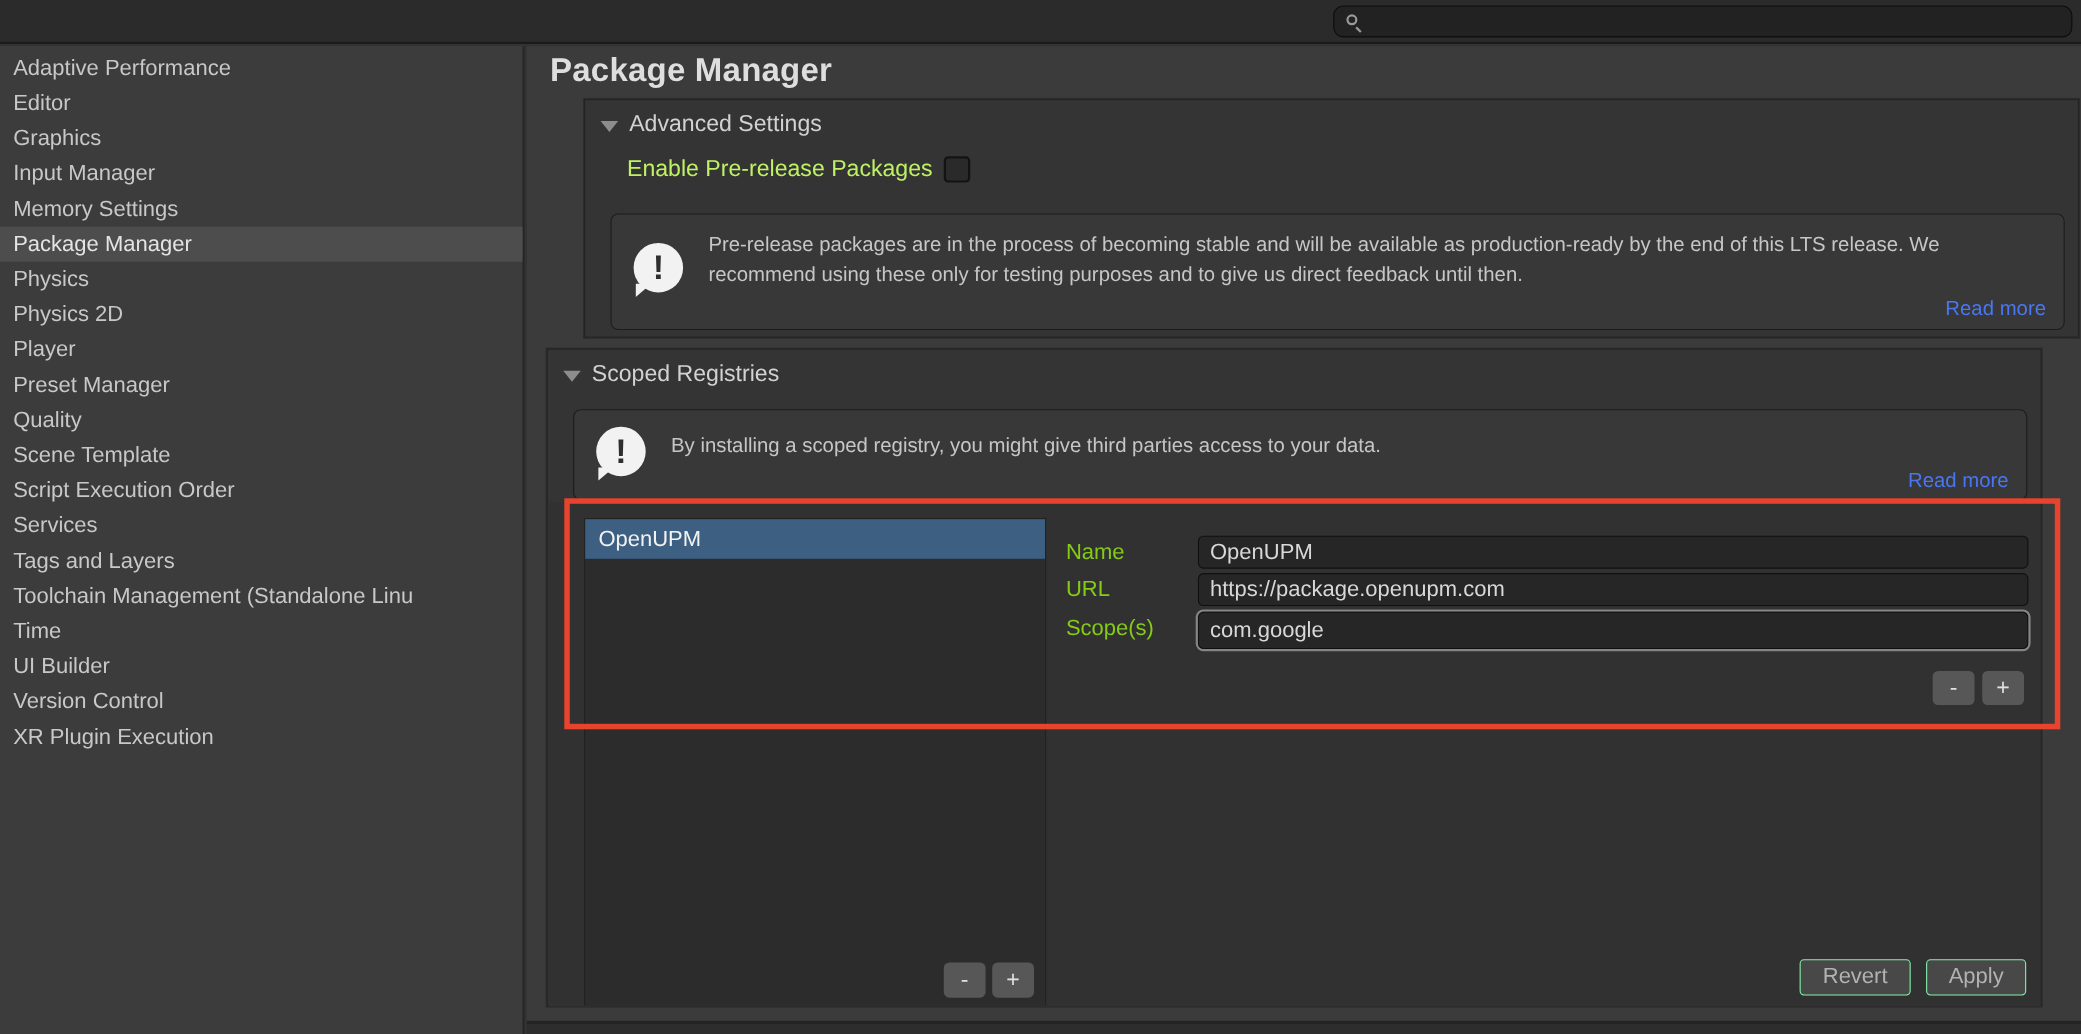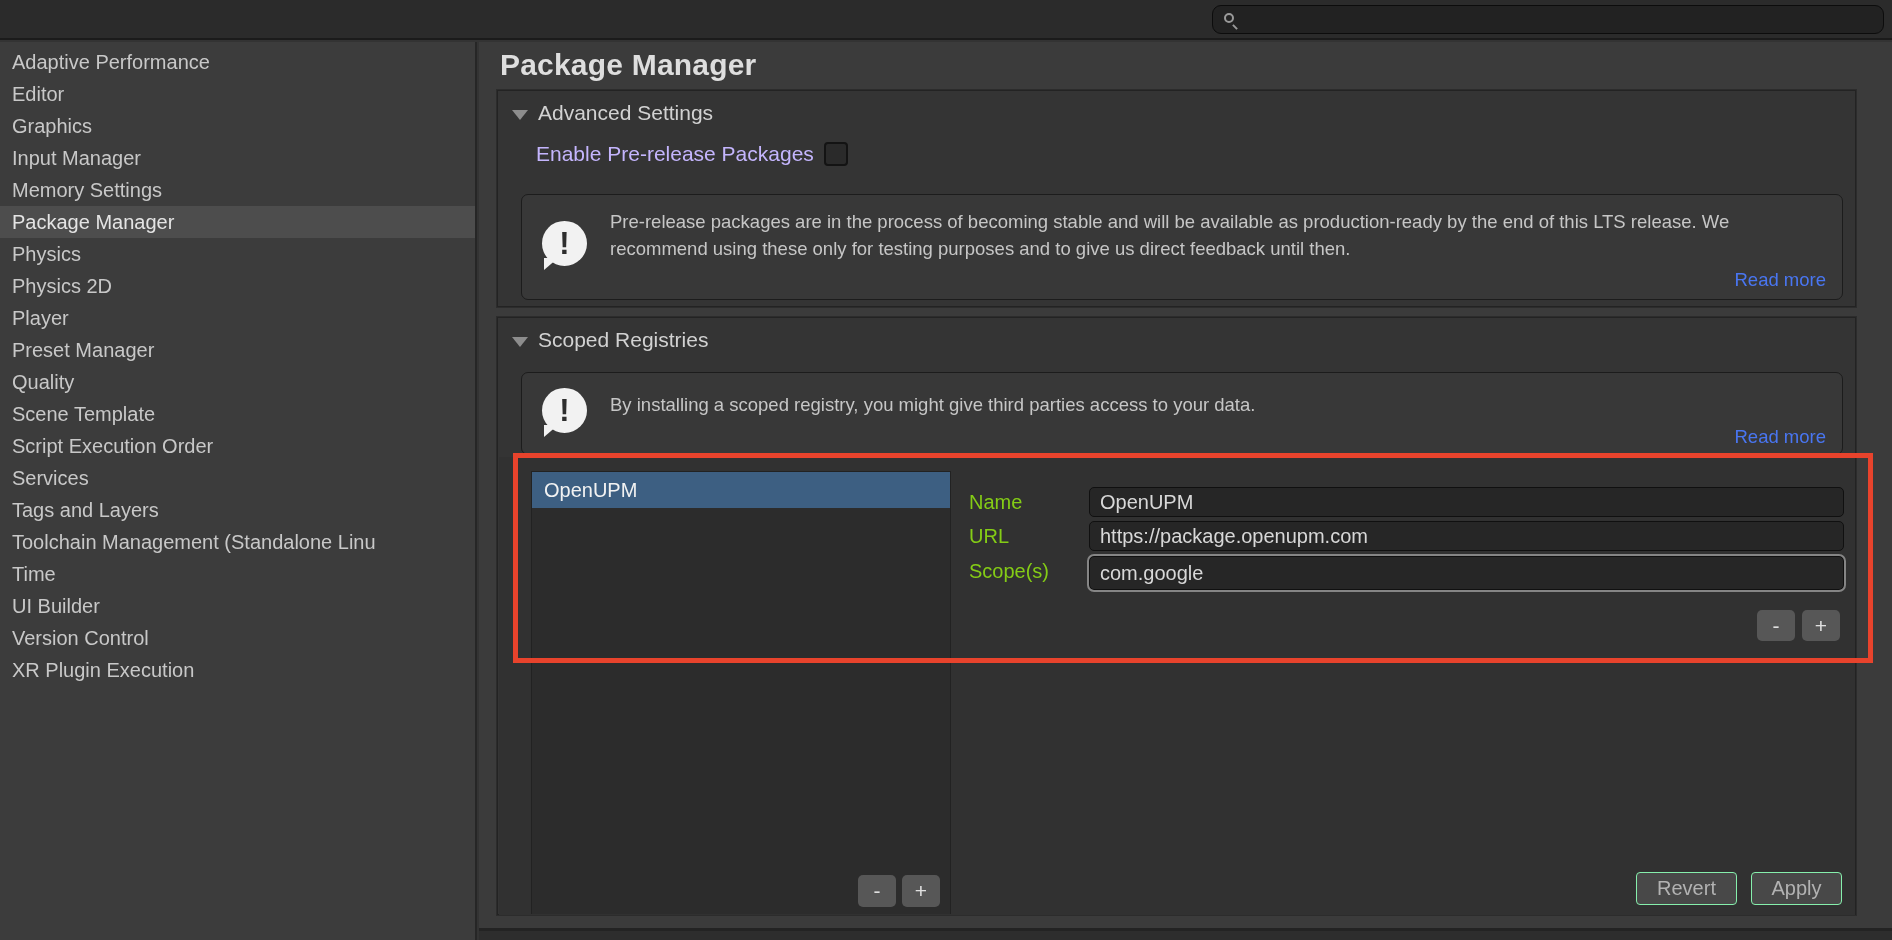--- a/index.html
+++ b/index.html
@@ -28,30 +28,30 @@
   .side-list { padding-top:4px; }
 
   
   .content { position:absolute; left:479px; top:42px; width:1413px; height:898px;
              background:#3b3b3b; }
   .page-title { position:absolute; left:21px; top:6px; font-size:30px; font-weight:bold;
                 color:#dedede; letter-spacing:0.2px; }
 
   .section { position:absolute; left:18px; width:1359px; background:#343434;
              border:1px solid #232323; box-shadow:0 0 0 1px #2c2c2c; }
-  .section-adv { top:48px; height:217px; }
+  .section-adv { top:48px; height:217px;margin-left:34px; }
   .section-scoped { top:275px; height:598px; }
 
   .fold-header { position:absolute; left:14px; top:10px; display:flex; align-items:center; gap:10px; }
   .fold-tri { width:0; height:0; border-left:8px solid transparent; border-right:8px solid transparent;
               border-top:10px solid #8d8d8d; margin-top:3px; }
   .fold-label { font-size:21px; color:#d2d2d2; }
 
   .enable-row { position:absolute; left:38px; top:51px; display:flex; align-items:center; }
-  .enable-label { font-size:21px; color:#c4b5fd; }
+  .enable-label { font-size:21px; color:#bef264; }
   .checkbox { width:24px; height:24px; margin-left:10px; background:#2a2a2a;
               border:2px solid #131313; border-radius:4px; }
 
   .helpbox { position:absolute; left:23px; width:1322px; background:#383838;
              border:1px solid #1c1c1c; border-radius:7px; }
   .helpbox-adv { top:103px; height:106px; }
   .helpbox-scoped { top:54px; height:83px; }
   .warn-icon { position:absolute; left:20px; top:50%; transform:translateY(-58%);
                width:45px; height:45px; background:#f2f2f2; border-radius:50%;
                color:#2e2e2e; font-weight:900; font-size:31px; text-align:center; line-height:45px; }

